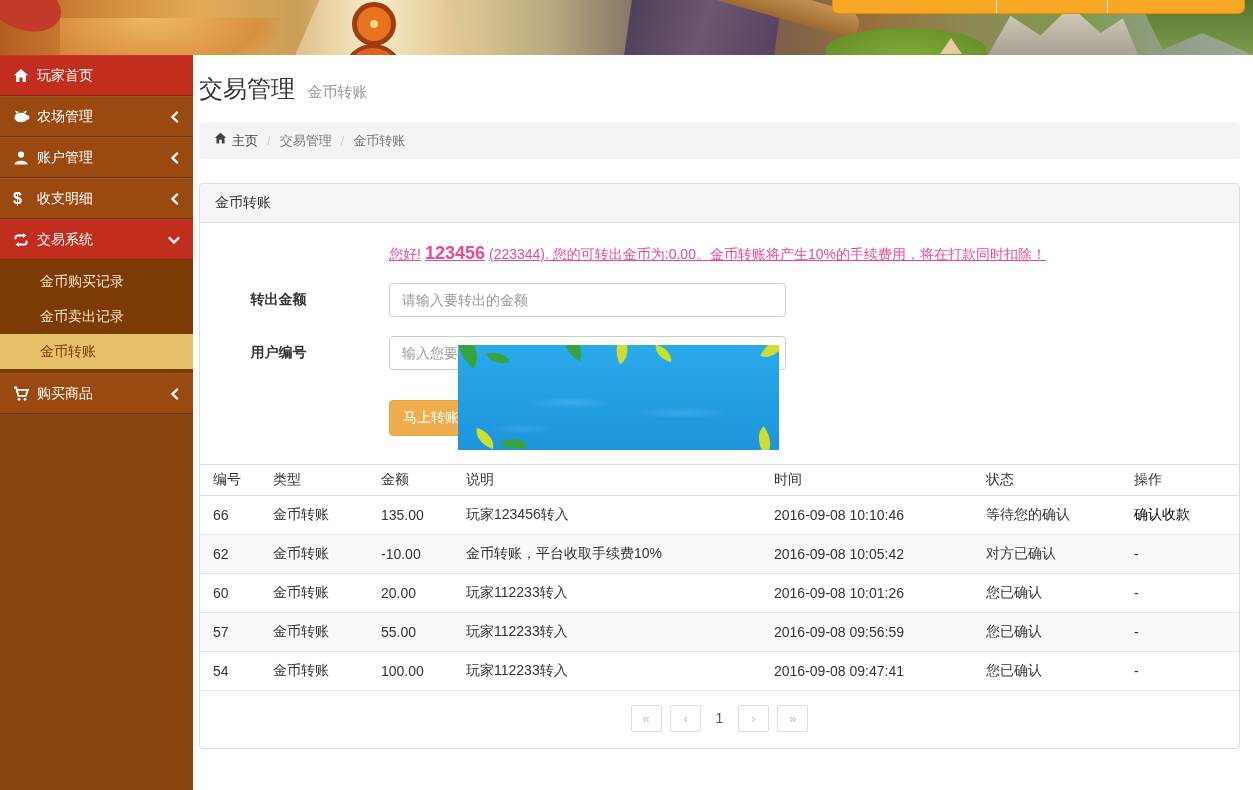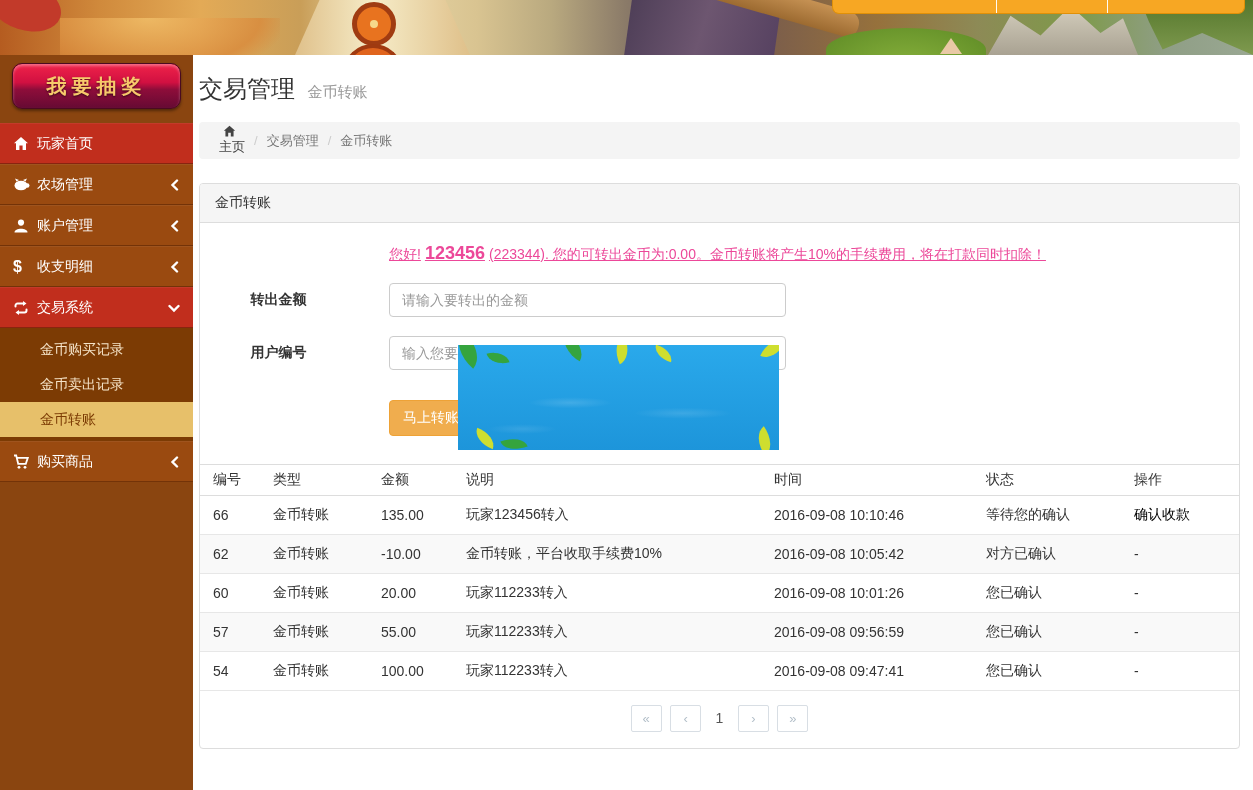--- a/index.html
+++ b/index.html
@@ -55,21 +55,21 @@
   .submenu-item { height:35px; line-height:35px; padding-left:40px; color:#f5e3c8; font-size:14px; cursor:pointer; }
   .submenu-item.active { background:#e7c06a; color:#7c3b04; }
 
   
   .main { flex:1; background:#fff; padding:0 13px 0 6px; overflow:hidden; }
   .page-header { padding:18px 0 0; }
   .page-title { display:inline-block; font-size:24px; font-weight:400; color:#333; }
   .page-subtitle { font-size:15px; color:#999; margin-left:8px; }
   .breadcrumb { margin-top:17px; height:37px; background:#f4f4f4; border-radius:4px;
     display:flex; align-items:center; padding:0 15px; font-size:13px; }
-  .bc-home { display:flex; align-items:center; color:#444; cursor:pointer;flex-direction:column; }
+  .bc-home { display:flex; align-items:flex-start; color:#444; cursor:pointer; }
   .bc-home span { margin-left:5px; color:#444; }
   .bc-sep { color:#ccc; padding:0 9px; }
   .bc-link { color:#777; cursor:pointer; }
   .bc-current { color:#777; }
 
   .panel { margin-top:24px; border:1px solid #ddd; border-radius:4px; position:relative; background:#fff; }
   .panel-heading { background:#f5f5f5; border-bottom:1px solid #ddd; padding:10px 15px;
     font-size:14px; color:#333; border-radius:3px 3px 0 0; }
   .panel-body { padding-top:20px; }
   .notice { margin-left:189px; color:#ec4899; font-size:14px;text-decoration:underline; }
@@ -125,23 +125,20 @@
 </div>
 <div class="top-nav">
   <div class="seg"></div>
   <div class="seg"></div>
   <div class="seg"></div>
 </div>
 
 <div class="layout">
 
   <div class="sidebar">
-    <div class="lottery-wrap">
-      <button class="lottery-btn">我要抽奖</button>
-    </div>
     <ul class="menu">
       <li class="menu-item red">
         <span class="mi-icon">
           <svg width="16" height="16" viewBox="0 0 16 16" fill="#fff">
               <path d="M8 1 L15 7.2 H13 V14 H9.6 V9.4 H6.4 V14 H3 V7.2 H1 Z"></path>
             </svg>
         </span>
         <span>玩家首页</span>
       </li>
       <li class="menu-item brown">

